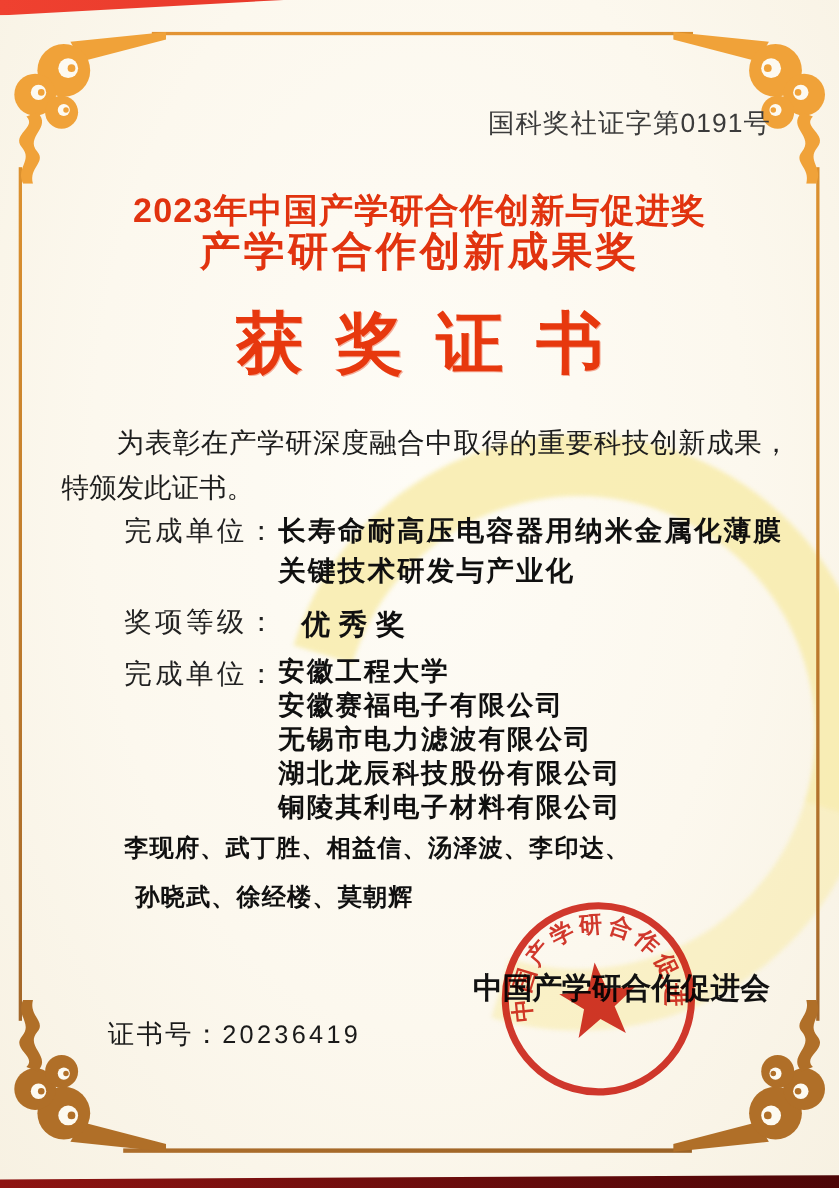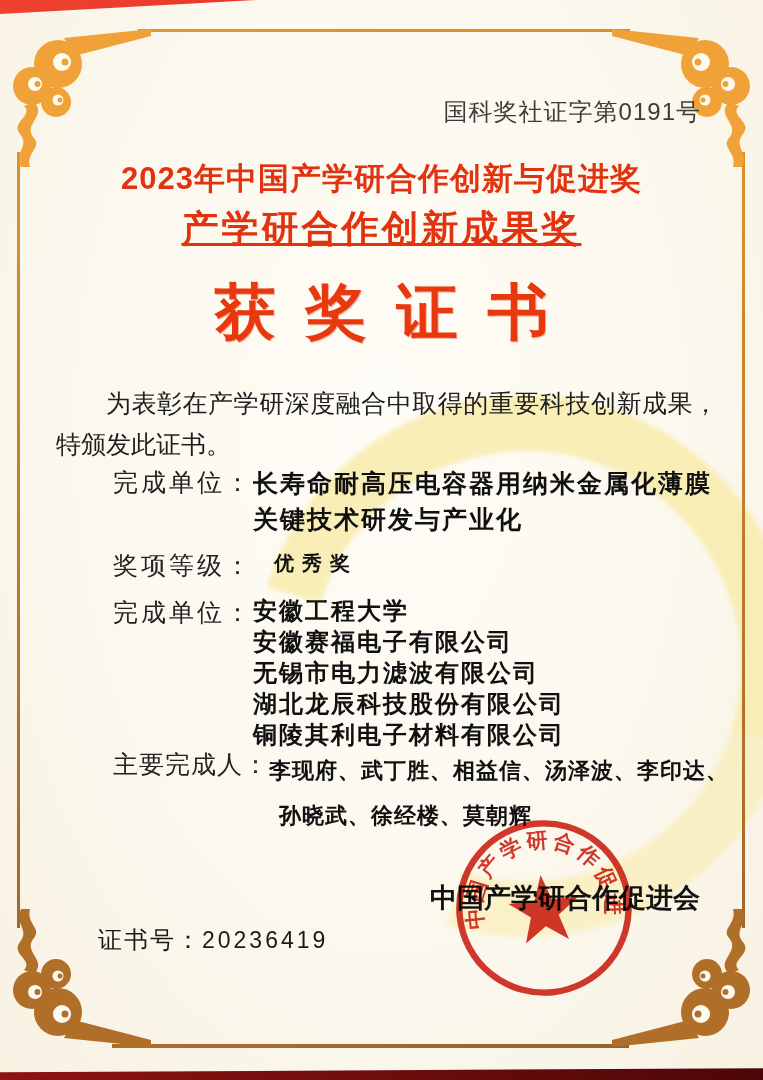--- a/index.html
+++ b/index.html
@@ -31,39 +31,39 @@
   .cl-tr{right:6px;top:22px;transform:scaleX(-1);}
   .cl-bl{left:6px;bottom:26px;transform:scaleY(-1);}
   .cl-br{right:6px;bottom:26px;transform:scale(-1,-1);}
   .cloud .puff-t{fill:#f0a239;}
   .cl-bl .puff-t,.cl-br .puff-t{fill:#b06f28;}
   .cloud .paperhole{fill:#fdfaf1;}
   
   .txt{position:absolute;z-index:4;}
   .ref-no{top:96px;right:62px;font-family:"Liberation Sans","DejaVu Sans",sans-serif;
         font-size:24px;color:#3b3b3b;letter-spacing:1px;margin-left:20px;}
-  .title1{top:158px;left:0;width:763px;text-align:center;color:#e1330f;
+  .title1{top:171px;left:0;width:763px;text-align:center;color:#e1330f;
         font-family:"Liberation Sans","DejaVu Sans",sans-serif;font-weight:bold;
         font-size:31px;letter-spacing:1px;}
   .title2{top:204px;left:0;width:763px;text-align:center;color:#e1330f;
         font-family:"Liberation Sans","DejaVu Sans",sans-serif;font-weight:bold;
-        font-size:37px;letter-spacing:3px;text-decoration:underline;}
+        font-size:37px;letter-spacing:3px;}
   .big-title{top:272px;left:0;width:763px;text-align:center;color:#e7380e;
         font-size:61px;font-weight:900;letter-spacing:30px;padding-left:30px;box-sizing:border-box;
         text-shadow:1px 1px 0 rgba(231,56,14,.4);}
   .paragraph{top:384px;left:56px;width:662px;font-size:25px;color:#1d1d1d;
         line-height:1.62;text-indent:2em;text-align:justify;}
   .field{left:113px;display:flex;align-items:flex-start;}
   .f-label{font-size:25px;color:#222;letter-spacing:3px;white-space:nowrap;}
   .f-label5{letter-spacing:1px;}
   .f-value{font-size:25px;color:#101010;font-weight:600;letter-spacing:2px;
         font-style:oblique 6deg;line-height:1.45;}
   .fd-project{top:466px;}
   .fd-award{top:549px;gap:21px;}
-  .fd-award .f-value{font-size:20px;letter-spacing:8px;}
+  .fd-award .f-value{font-size:26px;letter-spacing:8px;}
   .fd-orgs{top:596px;}
   .fd-orgs .f-value{line-height:31px;font-size:24px;}
   .fd-people{top:748px;}
   .fd-people .f-value{font-size:22px;line-height:45px;letter-spacing:1px;}
   .fd-people .line2{padding-left:10px;}
   .cert-no{top:924px;left:98px;font-size:24px;color:#1a1a1a;letter-spacing:2px;}
   .cert-no .num{font-family:"Liberation Sans","DejaVu Sans",sans-serif;font-size:23px;letter-spacing:3px;}
   .issuer{top:880px;left:420px;width:290px;text-align:center;font-size:27px;font-weight:600;color:#111;}
   .date-line{top:922px;left:430px;width:262px;text-align:center;font-size:27px;color:#111;}
   
@@ -159,21 +159,20 @@
     <div class="f-value">
       <div>安徽工程大学</div>
       <div>安徽赛福电子有限公司</div>
       <div>无锡市电力滤波有限公司</div>
       <div>湖北龙辰科技股份有限公司</div>
       <div>铜陵其利电子材料有限公司</div>
     </div>
   </div>
 
   <div class="txt field fd-people">
-    <span class="f-label f-label5">主要完成人：</span>
     <div class="f-value">
       <div>李现府、武丁胜、相益信、汤泽波、李印达、</div>
       <div class="line2">孙晓武、徐经楼、莫朝辉</div>
     </div>
   </div>
 
   <div class="txt cert-no">
     <span>证书号：</span><span class="num">20236419</span>
   </div>
 

